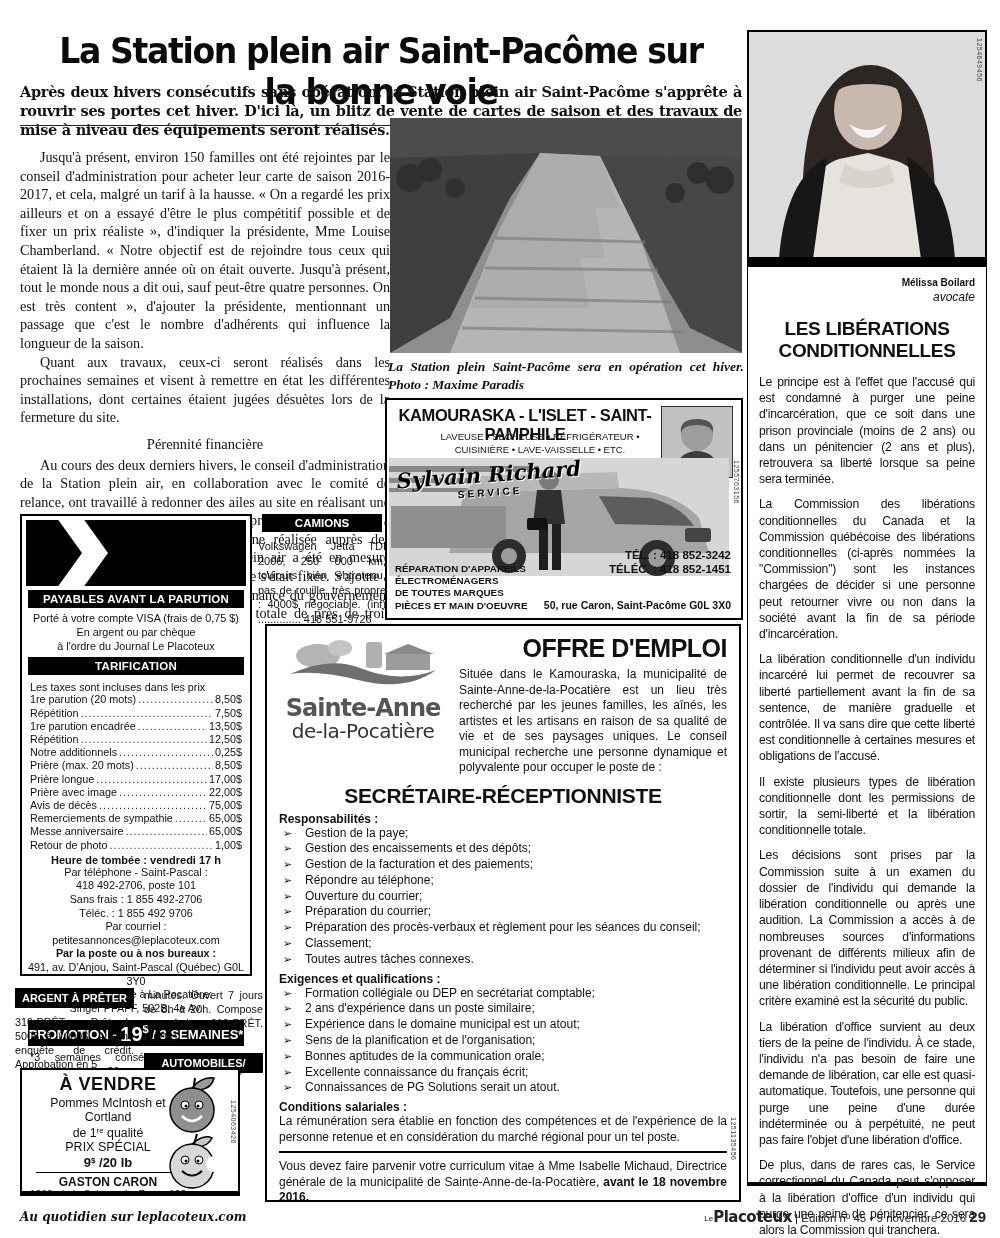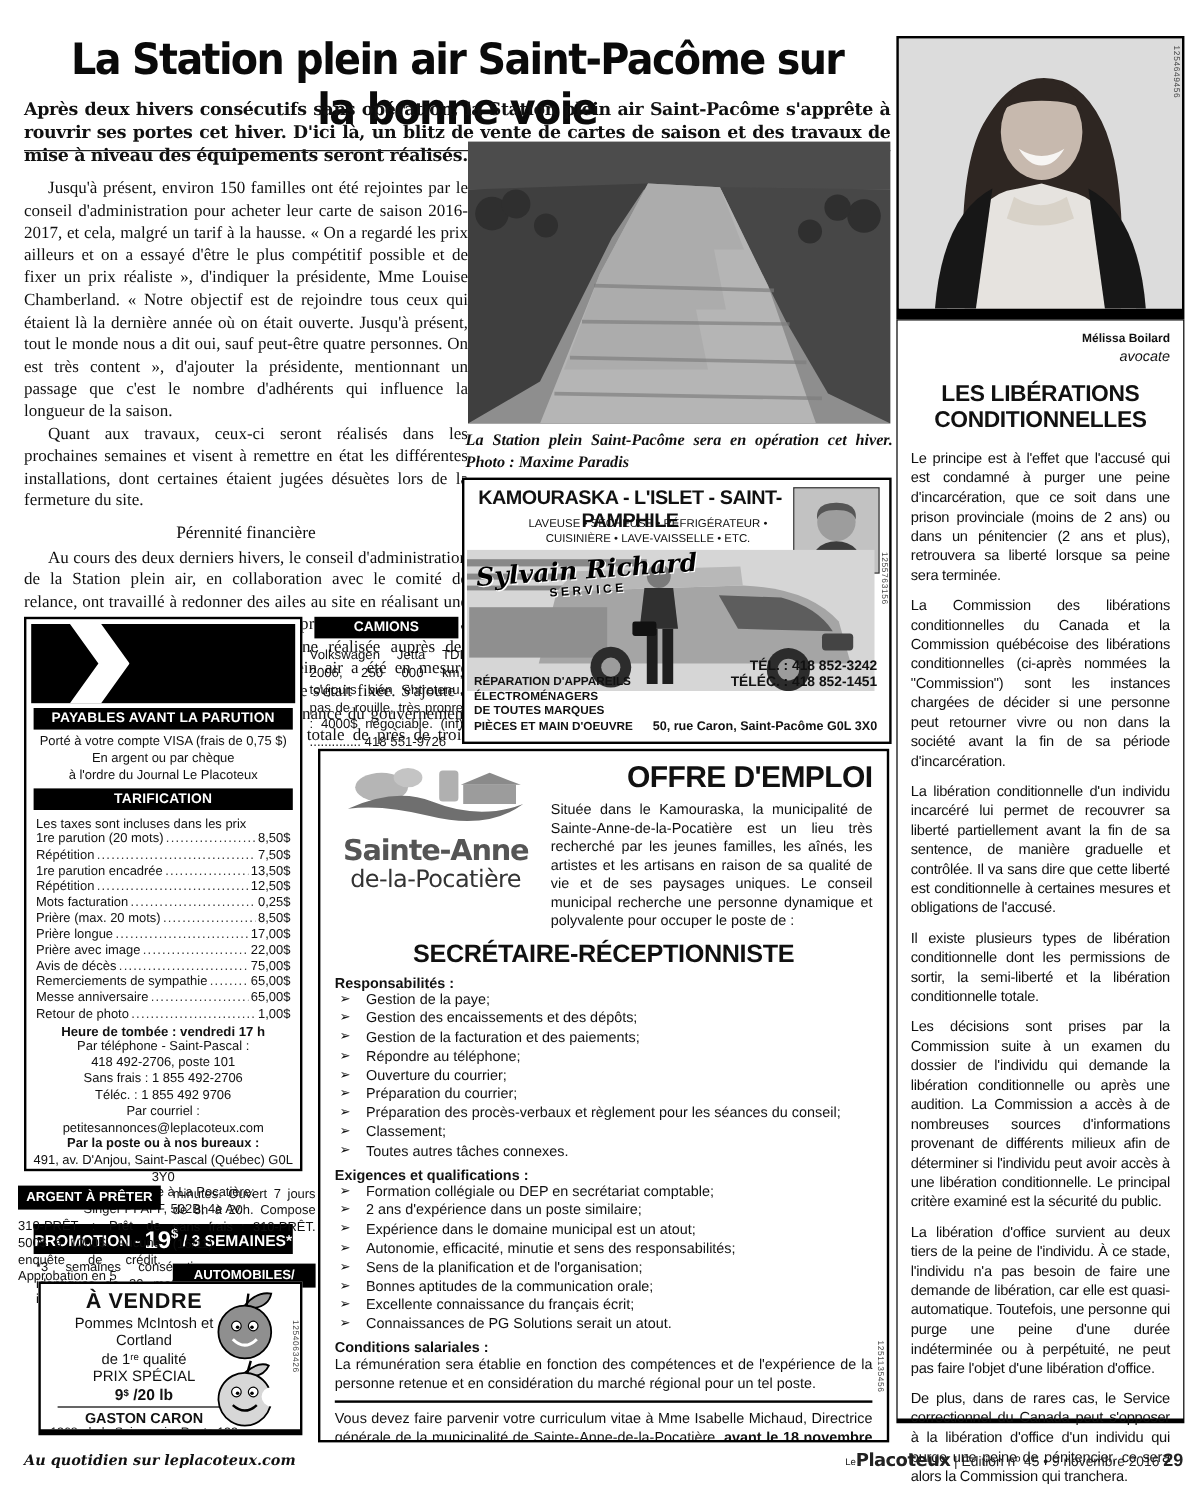--- a/index.html
+++ b/index.html
@@ -85,21 +85,21 @@
   
   .argent { left:15px; top:988px; width:248px; display:flex; gap:10px;}
   .argent .c { width:119px; font-size:10.8px; line-height:14px; text-align:justify;}
   .arg-bar { background:#000; color:#fff; text-align:center; font-weight:700;
     font-size:11px; padding:3px 2px; margin-bottom:7px;}
   .arg-bar2 { background:#000; color:#fff; text-align:center; font-weight:700;
     font-size:11px; padding:3px 2px; margin-top:9px;}
 
   
   .vendre { left:20px; top:1068px; width:220px; height:128px; border:2px solid #000;
-    border-bottom:5px solid #000; background:#fff; overflow:hidden;margin-left:12px;}
+    border-bottom:5px solid #000; background:#fff; overflow:hidden;}
   .vendre-inner { position:absolute; left:6px; top:4px; width:160px; text-align:center;}
   .v-title { font-weight:800; font-size:18px; letter-spacing:.5px;}
   .v-l1 { font-size:12.3px; line-height:14px; margin-top:1px;}
   .v-l2 { font-size:12.3px; line-height:14px;}
   .v-l3 { font-size:12.5px; line-height:15px;}
   .v-price { font-weight:700; font-size:13px;}
   .v-rule { border-top:1px solid #000; margin:2px 8px;}
   .v-name { font-weight:700; font-size:12px;}
   .v-addr { font-size:10.3px; line-height:12.5px;}
   .v-apples { position:absolute; right:14px; top:2px; width:62px; height:118px;}
@@ -276,21 +276,21 @@
         <span>1re parution encadrée</span>
         <span class="dots"></span>
         <span>13,50$</span>
       </div>
     <div class="pa-row">
         <span>Répétition</span>
         <span class="dots"></span>
         <span>12,50$</span>
       </div>
     <div class="pa-row">
-        <span>Mots facturation</span>
+        <span>Notre additionnels</span>
         <span class="dots"></span>
         <span>0,25$</span>
       </div>
     <div class="pa-row">
         <span>Prière (max. 20 mots)</span>
         <span class="dots"></span>
         <span>8,50$</span>
       </div>
     <div class="pa-row">
         <span>Prière longue</span>
@@ -420,21 +420,20 @@
   <div class="em-li">Répondre au téléphone;</div>
   <div class="em-li">Ouverture du courrier;</div>
   <div class="em-li">Préparation du courrier;</div>
   <div class="em-li">Préparation des procès-verbaux et règlement pour les séances du conseil;</div>
   <div class="em-li">Classement;</div>
   <div class="em-li">Toutes autres tâches connexes.</div>
   <div class="em-h">Exigences et qualifications :</div>
   <div class="em-li">Formation collégiale ou DEP en secrétariat comptable;</div>
   <div class="em-li">2 ans d'expérience dans un poste similaire;</div>
   <div class="em-li">Expérience dans le domaine municipal est un atout;</div>
-  <div class="em-li">Autonomie, efficacité, minutie et sens des responsabilités;</div>
   <div class="em-li">Sens de la planification et de l'organisation;</div>
   <div class="em-li">Bonnes aptitudes de la communication orale;</div>
   <div class="em-li">Excellente connaissance du français écrit;</div>
   <div class="em-li">Connaissances de PG Solutions serait un atout.</div>
   <div class="em-h">Conditions salariales :</div>
   <div class="em-p">La rémunération sera établie en fonction des compétences et de l'expérience de la personne retenue et en considération du marché régional pour un tel poste.</div>
   <div class="em-rule"></div>
   <div class="em-p"><span>Vous devez faire parvenir votre curriculum vitae à Mme Isabelle Michaud, Directrice générale de la municipalité de Sainte-Anne-de-la-Pocatière, </span><b>avant le 18 novembre 2016,</b></div>
 
   <div class="vcode">1251135456</div>

